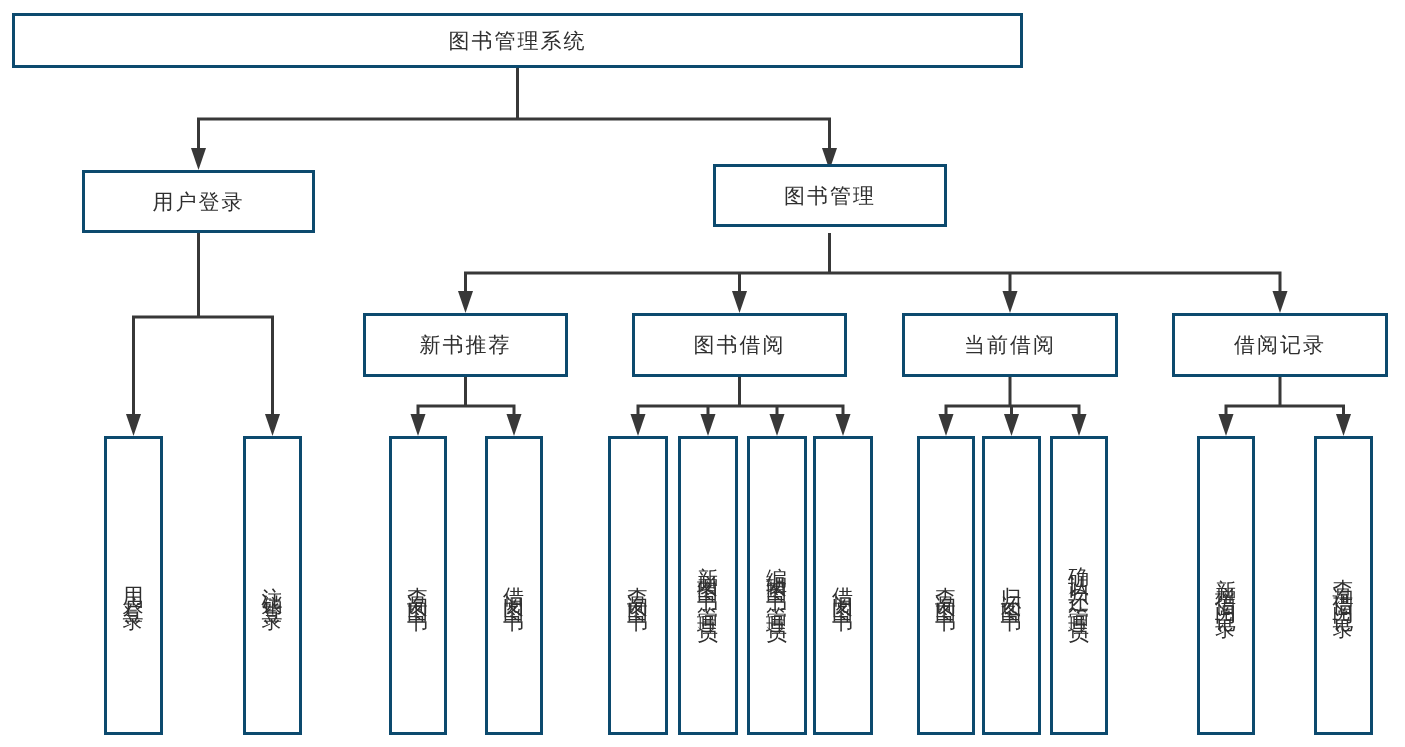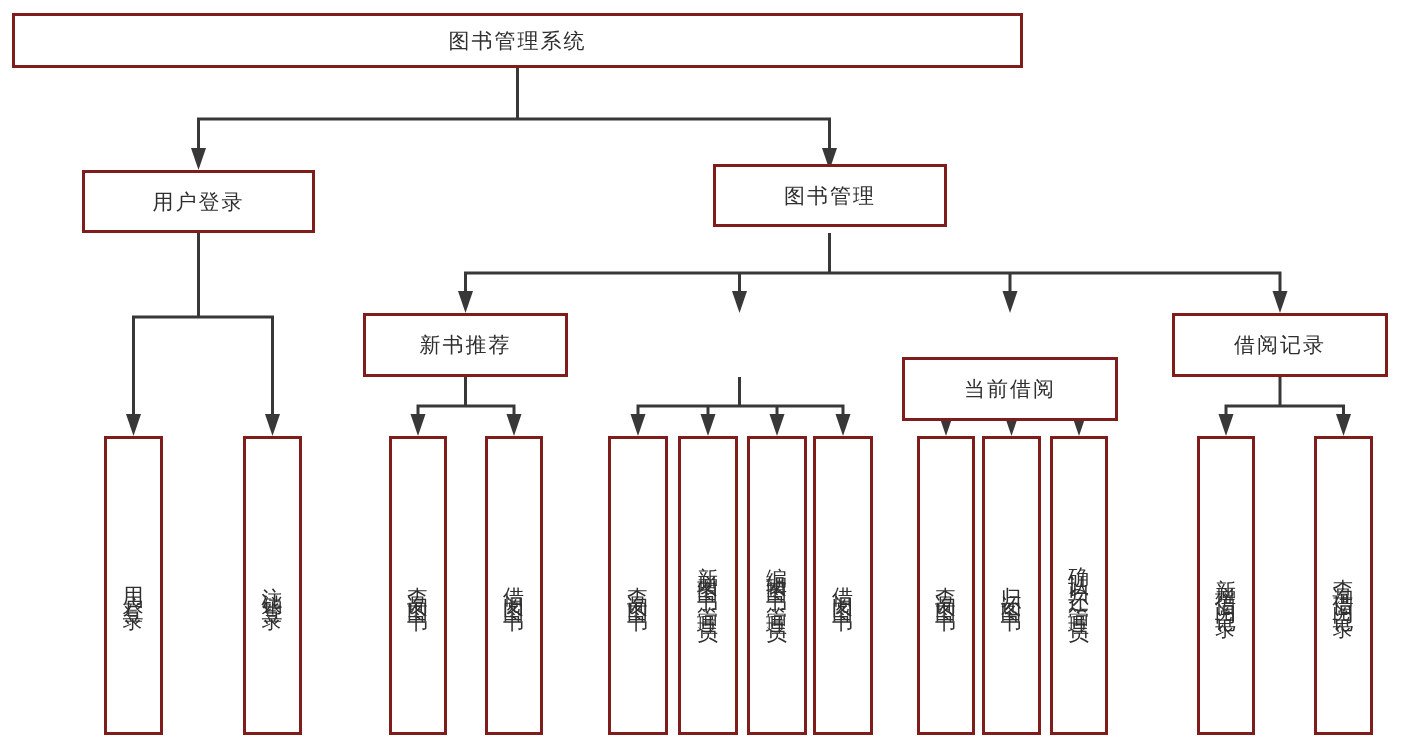--- a/index.html
+++ b/index.html
@@ -16,21 +16,21 @@
   .connectors {
     position: absolute;
     left: 0; top: 0;
     width: 1405px; height: 747px;
     z-index: 1;
   }
 
   .node {
     position: absolute;
     box-sizing: border-box;
-    border: 3px solid #7f1d1d;
+    border: 3px solid #0c4a6e;
     background: #ffffff;
     color: #2f2f2f;
     display: flex;
     align-items: center;
     justify-content: center;
     z-index: 2;
   }
 
   .node.h-label {
     font-size: 21px;
@@ -47,21 +47,21 @@
     letter-spacing: 8px;
     white-space: nowrap;
   }
 
   
   .root-box   { left: 12px;   top: 13px;  width: 1011px; height: 55px; }
   .l2-login   { left: 82px;   top: 170px; width: 233px;  height: 63px; }
   .l2-mgmt    { left: 713px;  top: 164px; width: 234px;  height: 63px; }
   .l3-newbook { left: 363px;  top: 313px; width: 205px;  height: 64px; text-align: center; }
   .l3-borrow  { left: 632px;  top: 313px; width: 215px;  height: 64px; }
-  .l3-current { left: 902px;  top: 313px; width: 216px;  height: 64px; margin-top: 44px; }
+  .l3-current { left: 902px;  top: 313px; width: 216px;  height: 64px; }
   .l3-records { left: 1172px; top: 313px; width: 216px;  height: 64px; }
 
   .leaf { top: 436px; height: 299px; }
   .leaf-a1 { left: 104px;  width: 59px; }
   .leaf-a2 { left: 243px;  width: 59px; }
   .leaf-b1 { left: 389px;  width: 58px; }
   .leaf-b2 { left: 485px;  width: 58px; }
   .leaf-c1 { left: 608px;  width: 60px; }
   .leaf-c2 { left: 678px;  width: 60px; }
   .leaf-c3 { left: 747px;  width: 60px; }
@@ -127,20 +127,21 @@
       <polygon points="1336,414 1351,414 1343.5,436"></polygon>
     </g>
   </svg>
 
   <div class="node h-label root-box">图书管理系统</div>
 
   <div class="node h-label l2-login">用户登录</div>
   <div class="node h-label l2-mgmt">图书管理</div>
 
   <div class="node h-label l3-newbook">新书推荐</div>
+  <div class="node h-label l3-borrow">图书借阅</div>
   <div class="node h-label l3-current">当前借阅</div>
   <div class="node h-label l3-records">借阅记录</div>
 
   <div class="node v-label leaf leaf-a1">
     <span>用户登录</span>
   </div>
   <div class="node v-label leaf leaf-a2">
     <span>注销登录</span>
   </div>
 

